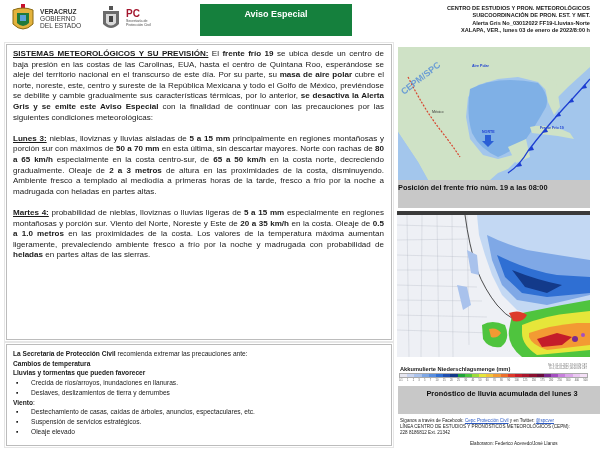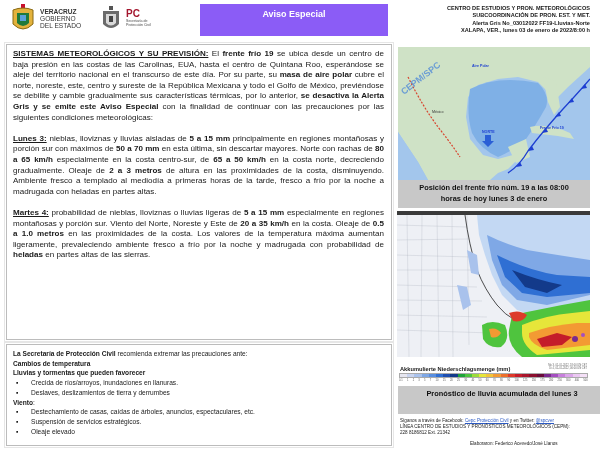--- a/index.html
+++ b/index.html
@@ -9,38 +9,38 @@
   
   .header { position: absolute; left: 0; top: 0; width: 600px; height: 40px; }
   .logo-ver { position: absolute; left: 10px; top: 4px; width: 26px; height: 30px; }
   .logo-ver-text { position: absolute; left: 40px; top: 8px; font-size: 6.6px; line-height: 7px; color: #333; }
   .logo-ver-text b { font-weight: bold; }
   .logo-pc { position: absolute; left: 101px; top: 6px; width: 20px; height: 26px; }
   .logo-pc-text { position: absolute; left: 126px; top: 9px; }
   .logo-pc-title { font-size: 10px; font-weight: bold; color: #a3162e; line-height: 10px; }
   .logo-pc-sub { font-size: 3.6px; line-height: 4.2px; color: #444; }
 
-  .banner { position: absolute; left: 200px; top: 4px; width: 188px; height: 32px; background: #8b5cf6; color: #ffffff; text-align: center; font-size: 9px; font-weight: bold; line-height: 12px; padding-top: 4px; }
+  .banner { position: absolute; left: 200px; top: 4px; width: 152px; height: 32px; background: #15803d; color: #ffffff; text-align: center; font-size: 9px; font-weight: bold; line-height: 12px; padding-top: 4px; }
 
   .hdr-right { position: absolute; right: 10px; top: 5px; width: 210px; text-align: right; font-size: 5.6px; font-weight: bold; line-height: 7.4px; color: #1a1a1a; }
 
   
   .main-panel { position: absolute; left: 6px; top: 44px; width: 386px; height: 296px; border: 1px solid #bcbcbc; outline: 1px solid #e6e6e6; outline-offset: 1px; padding: 4px 7px 4px 6px; font-size: 8.05px; line-height: 10.6px; text-align: justify; }
   .main-panel p { margin-bottom: 10.6px; }
   .main-panel b { font-weight: bold; }
   .main-panel u { text-decoration: underline; }
 
   
   .rec-panel { position: absolute; left: 6px; top: 344px; width: 386px; height: 102px; border: 1px solid #bcbcbc; outline: 1px solid #e6e6e6; outline-offset: 1px; padding: 4px 6px; font-size: 6.6px; line-height: 9.7px; }
   .rec-panel .bul { display: flex; }
   .rec-panel .bul .dot { width: 18px; text-align: left; padding-left: 3px; }
 
   
   .map1 { position: absolute; left: 398px; top: 47px; width: 192px; height: 133px; overflow: hidden; background: #a9c8ea; }
-  .cap1 { position: absolute; left: 398px; top: 180px; width: 192px; height: 28px; background: #c8c8c8; text-align: center; font-size: 7.4px; font-weight: bold; line-height: 10.5px; padding-top: 3px; color: #111; }
+  .cap1 { position: absolute; left: 398px; top: 180px; width: 192px; height: 28px; background: #c8c8c8; text-align: left; font-size: 7.4px; font-weight: bold; line-height: 10.5px; padding-top: 3px; color: #111; }
 
   
   .map2-topbar { position: absolute; left: 397px; top: 211px; width: 193px; height: 4px; background: #3a3a3a; }
   .map2 { position: absolute; left: 397px; top: 215px; width: 193px; height: 142px; overflow: hidden; background: #eceff5; }
   .legend-title { position: absolute; left: 400px; top: 366px; font-size: 5.7px; font-weight: bold; color: #222; }
   .legend-meta { position: absolute; left: 532px; top: 364px; font-size: 2.6px; color: #666; line-height: 3px; width: 55px; text-align: right; }
   .legend-bar { position: absolute; left: 399px; top: 373px; width: 189px; height: 5px; display: flex; border: 1px solid #aaa; }
   .legend-bar span { flex: 1; }
   .legend-ticks { position: absolute; left: 399px; top: 379px; width: 189px; height: 4px; font-size: 2.6px; color: #555; display: flex; justify-content: space-between; }
   .cap2 { position: absolute; left: 398px; top: 386px; width: 208px; height: 28px; background: #c8c8c8; text-align: center; font-size: 7.4px; font-weight: bold; line-height: 10.5px; padding-top: 3px; color: #111; }
@@ -154,21 +154,20 @@
     <path d="M87 88 L93 88 L93 94 L96 94 L90 100 L84 94 L87 94 Z" fill="#2a5fd6"></path>
     <text x="6" y="48" font-size="9" font-weight="bold" fill="#4a86d9" opacity="0.75" transform="rotate(-38 6 48)" font-family="Liberation Sans, sans-serif">CEPM/SPC</text>
     <text x="74" y="20" font-size="3.6" font-weight="bold" fill="#1d3fd1" font-family="Liberation Sans, sans-serif">Aire Polar</text>
     <text x="34" y="66" font-size="3.6" fill="#333" font-family="Liberation Sans, sans-serif">México</text>
     <text x="84" y="86" font-size="3.6" font-weight="bold" fill="#1d3fd1" font-family="Liberation Sans, sans-serif">NORTE</text>
     <text x="142" y="82" font-size="3.6" font-weight="bold" fill="#1d3fd1" font-family="Liberation Sans, sans-serif">Frente Frío 19</text>
   </svg>
 </div>
 <div class="cap1">
   <div>Posición del frente frío núm. 19 a las 08:00</div>
-  <div>horas de hoy lunes 3 de enero</div>
 </div>
 
 <div class="map2-topbar"></div>
 <div class="map2">
   <svg width="193" height="142" viewBox="0 0 193 142">
     <rect width="193" height="142" fill="#eef0f5"></rect>
 
     <g stroke="#9aa0ad" stroke-width="0.3" fill="none" opacity="0.8">
       <path d="M0 10 L70 12 M0 25 L72 24 M0 40 L75 42 M0 55 L78 55 M0 70 L80 72 M0 85 L85 86 M0 100 L90 102 M0 115 L95 118"></path>
       <path d="M10 0 L12 142 M25 0 L24 142 M40 0 L42 142 M55 0 L56 142 M70 0 L72 130"></path>

